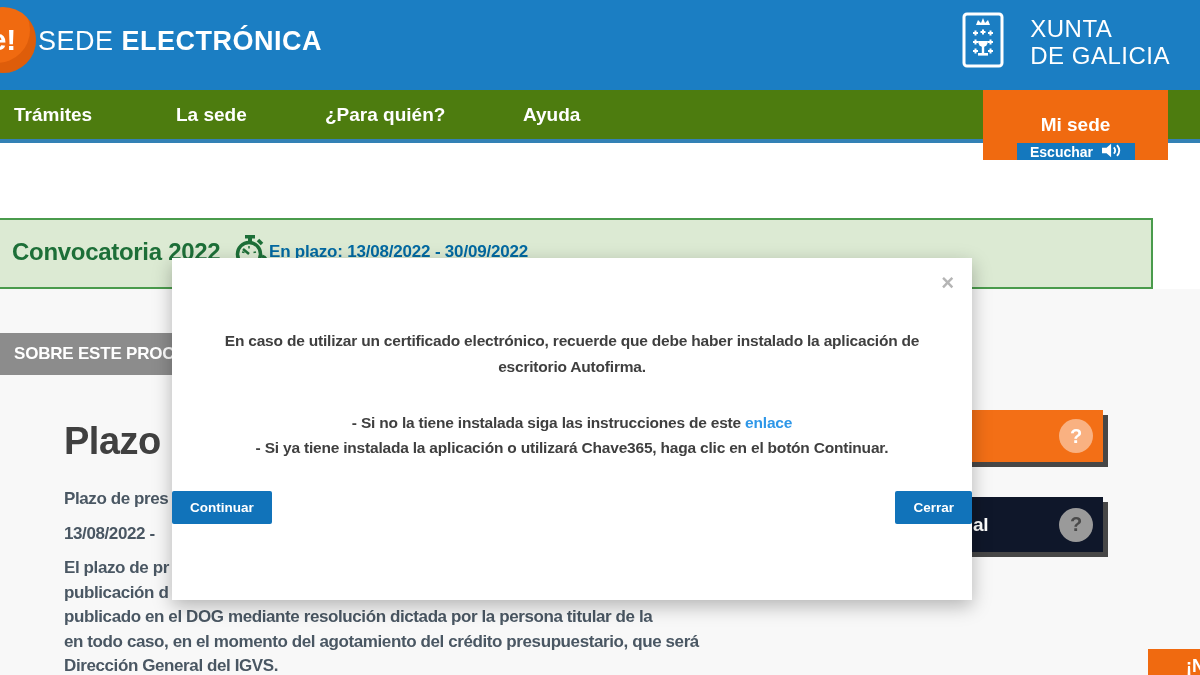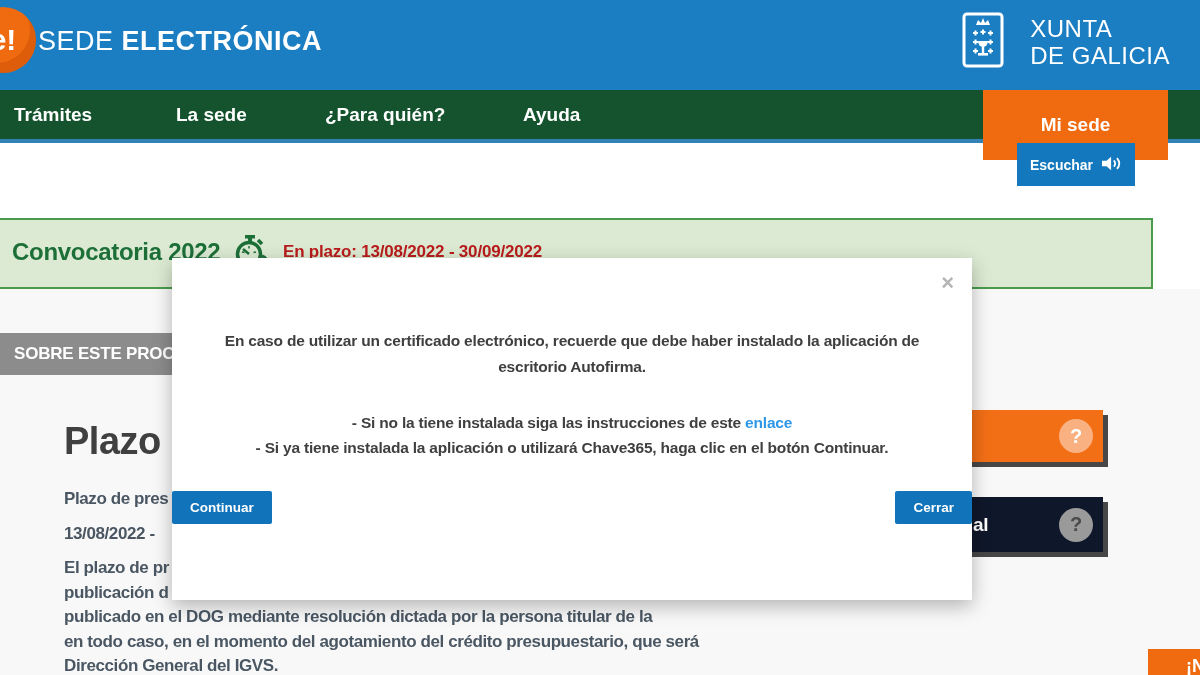--- a/index.html
+++ b/index.html
@@ -11,32 +11,32 @@
   .logo-circle{position:absolute;left:-30px;top:7px;width:66px;height:66px;border-radius:50%;
     background:#f06a10;color:#fff;font-weight:bold;font-size:30px;display:flex;align-items:center;
     justify-content:center;box-shadow:inset -6px -10px 0 rgba(190,70,0,.35);}
   .site-title{position:absolute;left:38px;top:26px;color:#fff;font-size:27px;letter-spacing:.5px;white-space:nowrap;}
   .site-title .light{font-weight:400;}
   .site-title .bold{font-weight:700;}
   .xunta{position:absolute;right:30px;top:12px;display:flex;align-items:center;gap:26px;}
   .xunta-text{color:#fff;font-size:24px;line-height:27px;font-weight:500;letter-spacing:.5px;white-space:nowrap;}
 
   
-  .navbar{position:absolute;left:0;top:90px;width:1200px;height:53px;background:#14532d;border-bottom:4px solid #3381b5;}
+  .navbar{position:absolute;left:0;top:90px;width:1200px;height:53px;background:#4d7c0f;border-bottom:4px solid #3381b5;}
   .nav-item{position:absolute;top:0;height:49px;display:flex;align-items:center;color:#fff;font-weight:700;font-size:19px;cursor:pointer;white-space:nowrap;}
   .mi-sede{position:absolute;left:983px;top:0;width:185px;height:70px;background:#f06a10;color:#fff;
     font-weight:700;font-size:19px;display:flex;align-items:center;justify-content:center;cursor:pointer;}
-  .escuchar{position:absolute;left:1017px;top:143px;width:118px;height:43px;background:#1478be;color:#fff;
+  .escuchar{position:absolute;left:1017px;top:143px;width:118px;height:17px;background:#1478be;color:#fff;
     display:flex;align-items:center;justify-content:center;gap:9px;font-weight:700;font-size:14px;cursor:pointer;text-align:right;}
 
   
   .banner{position:absolute;left:-4px;top:218px;width:1157px;height:71px;background:#dcead3;border:2px solid #4a9b4c;}
   .banner-title{position:absolute;left:14px;top:18px;color:#1d6f38;font-weight:700;font-size:24px;letter-spacing:-.3px;}
   .banner-icon{position:absolute;left:234px;top:14px;}
-  .banner-status{position:absolute;left:285px;top:22px;color:#b91c1c;font-weight:700;font-size:17px;letter-spacing:-.2px;}
+  .banner-status{position:absolute;left:271px;top:22px;color:#0369a1;font-weight:700;font-size:17px;letter-spacing:-.2px;}
 
   
   .section-tab{position:absolute;left:0;top:333px;width:250px;height:42px;background:#8c8c8c;color:#fff;
     font-weight:700;font-size:17px;display:flex;align-items:center;padding-left:14px;letter-spacing:-.2px;}
 
   
   .content-bg{position:absolute;left:0;top:289px;width:1200px;height:386px;background:#f8f8f8;}
   .article-heading{position:absolute;left:64px;top:420px;color:#404040;font-size:38px;font-weight:600;letter-spacing:-.5px;}
   .t-line{position:absolute;left:64px;color:#4a5763;font-weight:600;font-size:17px;letter-spacing:-.4px;white-space:nowrap;}
   .para{position:absolute;left:64px;top:556px;color:#4a5763;font-weight:600;font-size:17px;letter-spacing:-.4px;line-height:24.5px;white-space:nowrap;}

